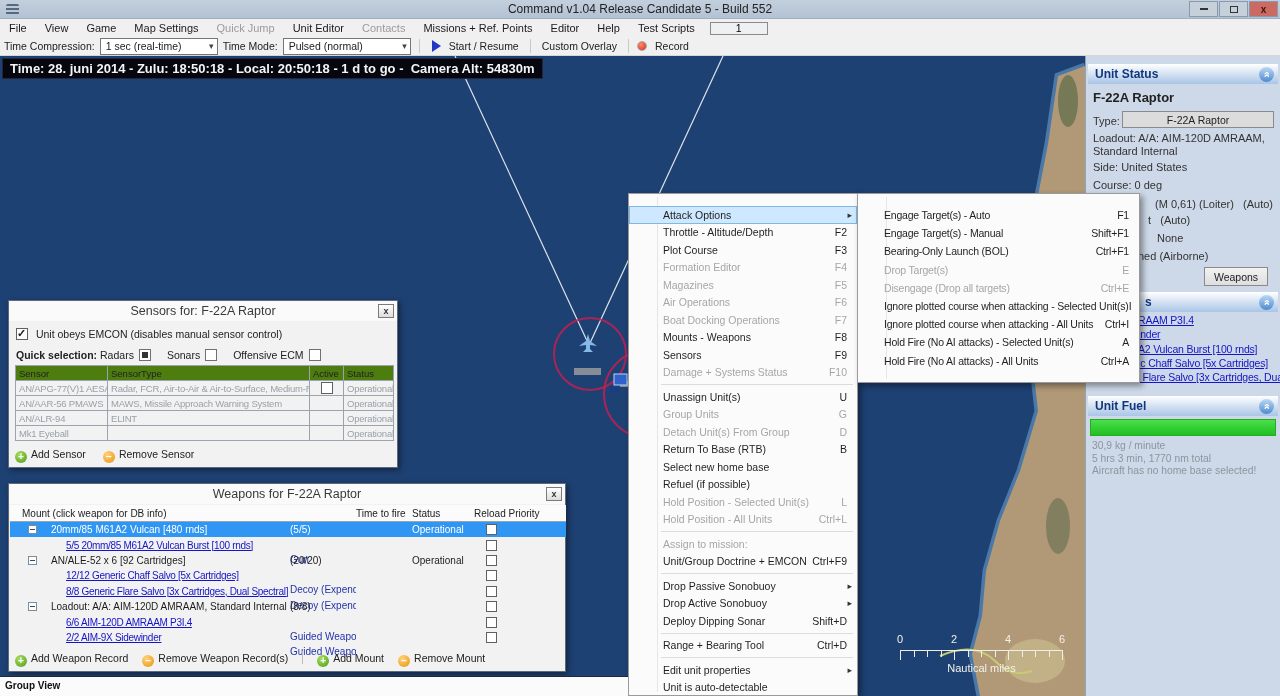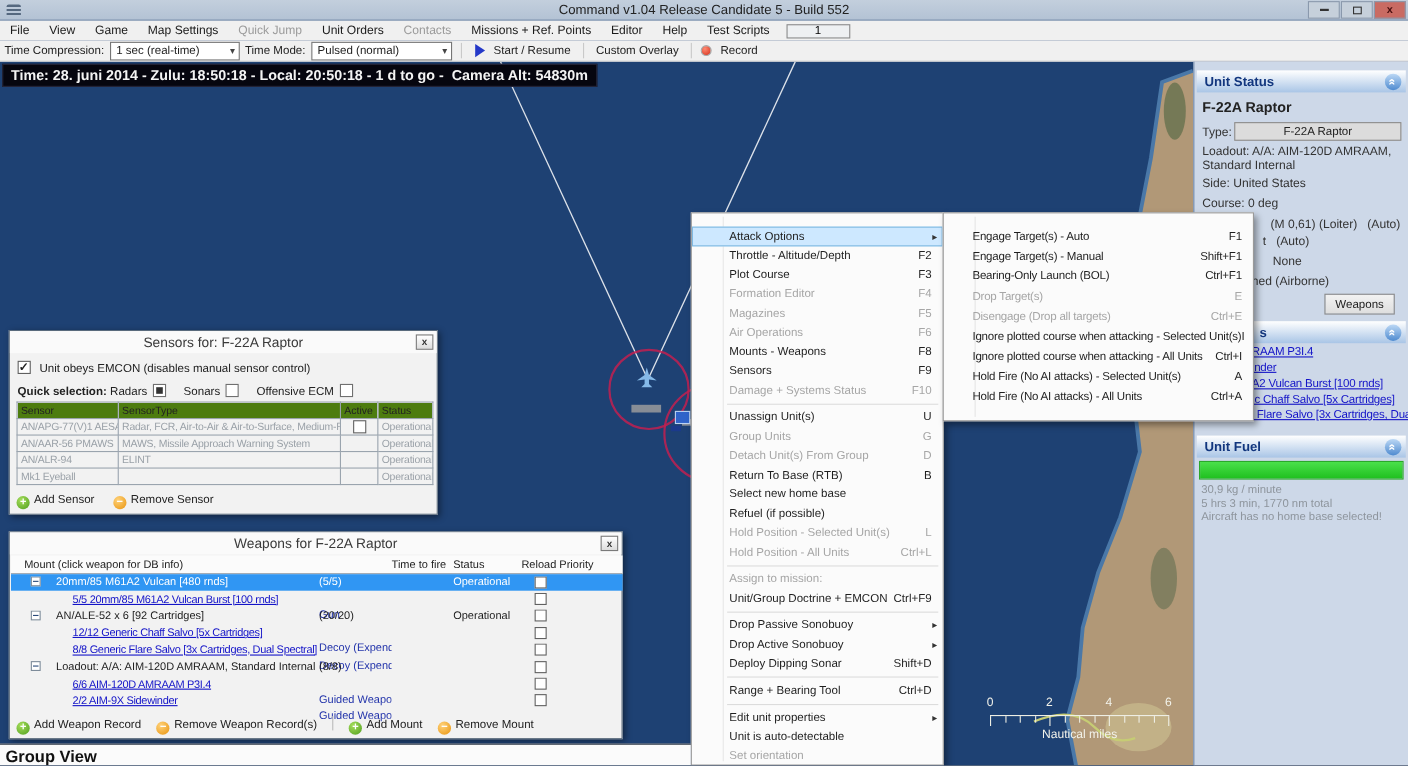--- a/index.html
+++ b/index.html
@@ -112,21 +112,21 @@
   .sb-text{position:absolute;font-size:11px;color:#333;}
   .frag{position:absolute;font-size:11px;color:#333;white-space:pre;}
   .slink{position:absolute;font-size:10.5px;color:#1414c8;text-decoration:underline;white-space:nowrap;letter-spacing:-.2px;}
   .sb-btn{position:absolute;border:1px solid #8a8a8a;background:linear-gradient(#f2f2f2,#dedede);text-align:center;font-size:10.5px;color:#222;}
   .fuelbar{position:absolute;left:4px;top:363px;width:186px;height:17px;background:linear-gradient(#4ae04a,#1fc01f);border:1px solid #2aa82a;}
   .fuel-lines{position:absolute;left:6px;top:384px;width:184px;}
   .fuel-lines p{margin:0 0 1px 0;font-size:10.3px;line-height:11.5px;color:#8e959d;}
 
   
   .bottombar{position:absolute;left:0;top:676px;width:628px;height:20px;background:#fbfbfb;border-top:1px solid #1e2a3a;}
-  .bottombar span{position:absolute;left:5px;top:3px;font-weight:bold;font-size:15px;color:#111;text-align:center;}
+  .bottombar span{position:absolute;left:5px;top:3px;font-weight:bold;font-size:10px;color:#111;text-align:center;}
 </style>
 </head>
 <body>
 
 <div id="screen">
 
   <div class="map">
     <svg width="1085" height="640" viewBox="0 0 1085 640">
       <path d="M1085,10 L1058,20 L1048,88 L1036,150 L1044,215 L1030,285 L1038,355 L1020,415 L1000,465 L986,515 L982,560 L972,598 L980,640" fill="none" stroke="#4a78a8" stroke-width="7"></path>
       <path d="M1085,10 L1058,20 L1048,88 L1036,150 L1044,215 L1030,285 L1038,355 L1020,415 L1000,465 L986,515 L982,560 L972,598 L980,640 L1085,640 Z" fill="#b19877"></path>
@@ -185,21 +185,21 @@
     </div>
   </div>
 
   <div class="menubar">
     <span id="menu-items" style="display:flex;">
         <span class="mi">File</span>
         <span class="mi">View</span>
         <span class="mi">Game</span>
         <span class="mi">Map Settings</span>
         <span class="mi dis">Quick Jump</span>
-        <span class="mi">Unit Orders</span>
+        <span class="mi">Unit Editor</span>
         <span class="mi dis">Contacts</span>
         <span class="mi">Missions + Ref. Points</span>
         <span class="mi">Editor</span>
         <span class="mi">Help</span>
         <span class="mi">Test Scripts</span>
       </span>
     <input class="ms-box" value="1" style="">
   </div>
 
   <div class="toolbar">
@@ -407,20 +407,24 @@
         <span class="cms">F4</span>
       </div>
       <div class="cmi dis">
         <span class="cml">Magazines</span>
         <span class="cms">F5</span>
       </div>
       <div class="cmi dis">
         <span class="cml">Air Operations</span>
         <span class="cms">F6</span>
       </div>
+      <div class="cmi dis">
+        <span class="cml">Boat Docking Operations</span>
+        <span class="cms">F7</span>
+      </div>
       <div class="cmi">
         <span class="cml">Mounts - Weapons</span>
         <span class="cms">F8</span>
       </div>
       <div class="cmi">
         <span class="cml">Sensors</span>
         <span class="cms">F9</span>
       </div>
       <div class="cmi dis">
         <span class="cml">Damage + Systems Status</span>

